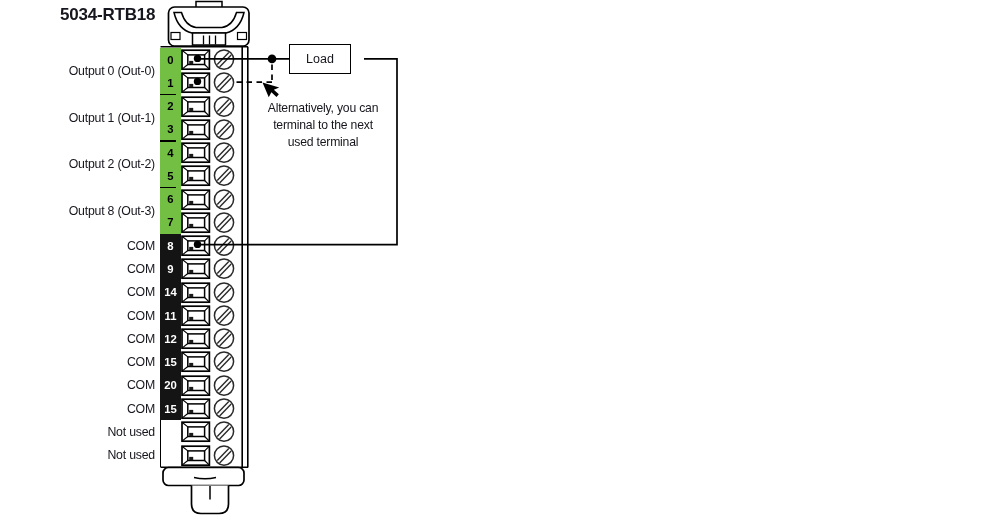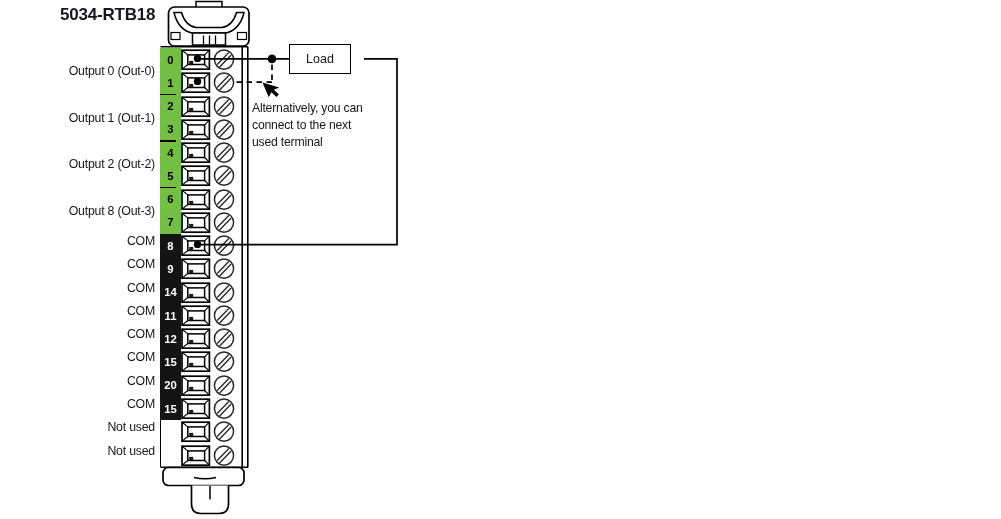--- a/index.html
+++ b/index.html
@@ -9,21 +9,21 @@
   }
   
   #title{
     position:absolute;left:60px;top:5px;width:95px;text-align:right;
     font-size:17px;font-weight:bold;letter-spacing:-0.2px;white-space:nowrap;
   }
   #rows{position:absolute;left:60px;top:48px;width:178px;z-index:1;}
   .term-row{display:flex;height:23.28px;width:178px;}
   .row-label{
     width:95px;margin-right:5px;position:relative;display:flex;
-    justify-content:flex-end;font-size:12.3px;
+    justify-content:flex-end;align-items:center;font-size:12.3px;
     letter-spacing:-0.2px;white-space:nowrap;
   }
   .row-label .lbl-text{display:block;}
   .row-label.pos-pair{align-items:flex-start;}
   .row-label.pos-pair .lbl-text{transform:translateY(-50%);text-align:center;}
   .strip{
     width:21px;position:relative;display:flex;align-items:center;justify-content:center;
     font-size:11.3px;font-weight:bold;box-sizing:border-box;
   }
   .strip-green{background:var(--green,#72bf44);color:#000;}
@@ -35,21 +35,21 @@
   .connector{width:31px;height:23.28px;display:block;}
   .screw{width:26px;height:23.28px;display:block;}
   
   #load-box{
     position:absolute;left:289px;top:44px;width:62px;height:30px;background:#fff;
     border:1.6px solid #000;box-sizing:border-box;display:flex;align-items:center;
     justify-content:center;font-size:12.5px;z-index:4;
   }
   
   #annotation{
-    position:absolute;left:252px;top:100px;width:142px;text-align:left;
+    position:absolute;left:252px;top:100px;width:142px;text-align:center;
     font-size:12.2px;line-height:16.8px;letter-spacing:-0.2px;z-index:4;
   }
   
   #overlay{position:absolute;left:0;top:0;z-index:3;pointer-events:none;}
 </style>
 </head>
 <body>
 
 <div id="canvas">
 
@@ -471,21 +471,21 @@
       </svg>
     </div>
     </div>
 
   <div id="load-box">
     <span>Load</span>
   </div>
 
   <div id="annotation">
     <div>Alternatively, you can</div>
-    <div>connect to the next</div>
+    <div>terminal to the next</div>
     <div>used terminal</div>
   </div>
 
   <svg id="overlay" width="1001" height="519" viewBox="0 0 1001 519">
 
     <g>
       <rect x="196" y="1.5" width="26" height="7.5" fill="#fff" stroke="#000" stroke-width="1.5"></rect>
       <rect x="168.5" y="7" width="80.5" height="39" rx="6" fill="#fff" stroke="#000" stroke-width="1.7"></rect>
       <path d="M174,12.5 C176.5,23 182,30.5 192,33 L226,33 C236,30.5 241.5,23 244,12.5 L236.5,12.5 C234,21 229,26.5 222,27.5 L196,27.5 C189,26.5 184,21 181.5,12.5 Z" fill="#fff" stroke="#000" stroke-width="1.5"></path>
       <rect x="171" y="32.5" width="9" height="7" fill="none" stroke="#000" stroke-width="1.2"></rect>

